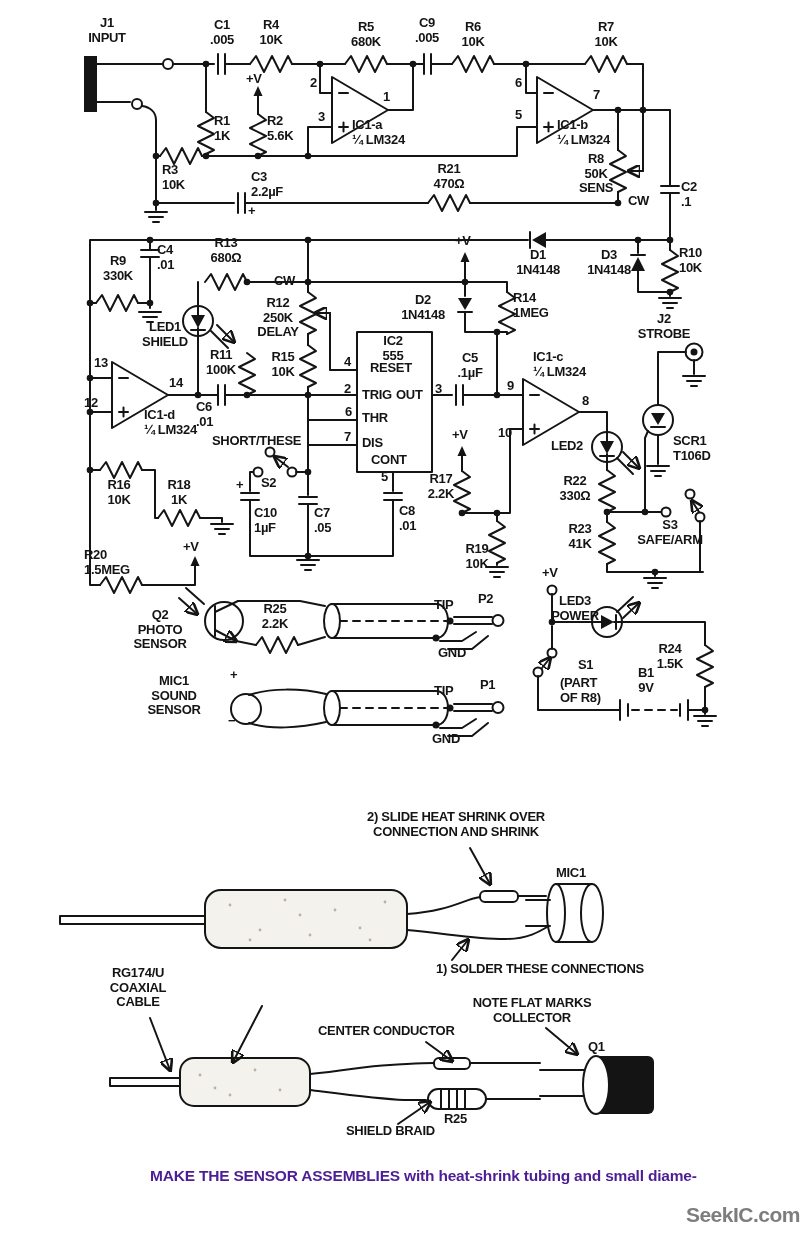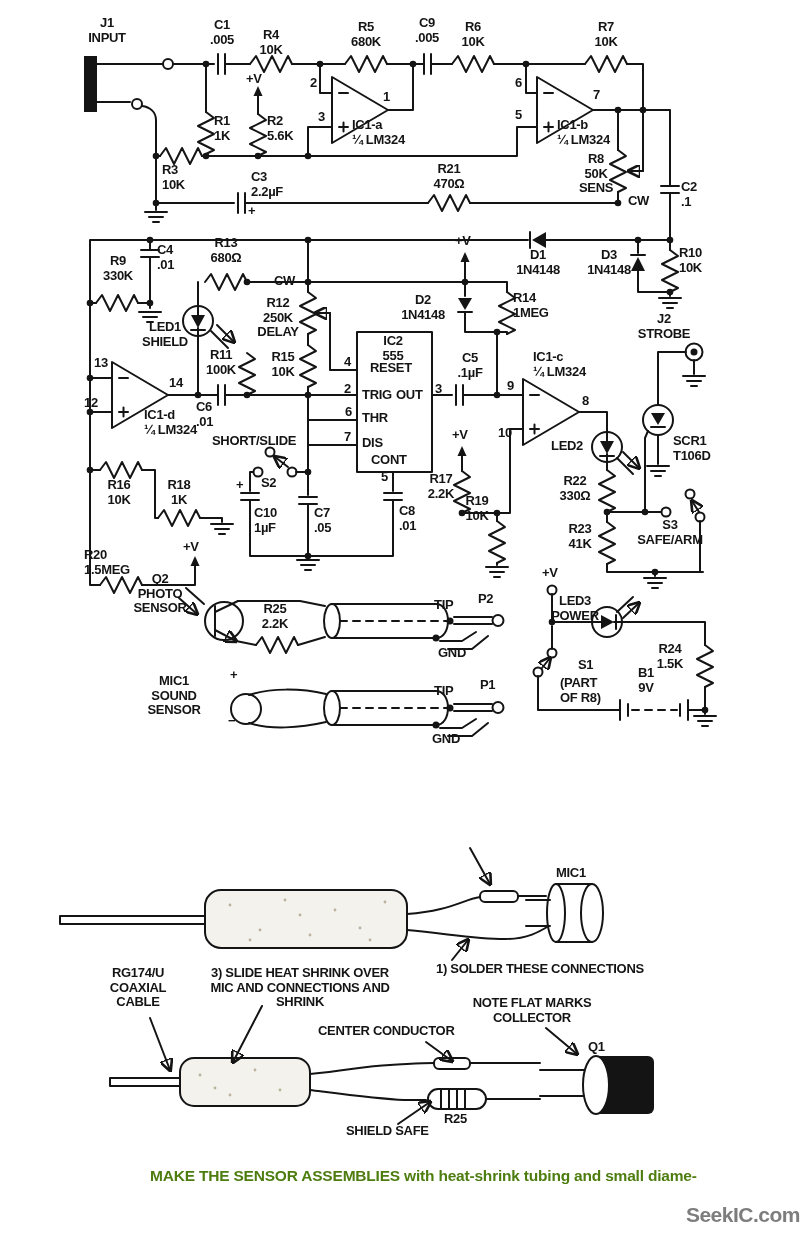--- a/index.html
+++ b/index.html
@@ -10,21 +10,21 @@
         stroke-linecap:round;stroke-linejoin:round;}
   svg .f{fill:#141414;stroke:none;}
   svg .d{fill:#141414;stroke:none;}
   svg .dash{stroke-dasharray:7 6;}
   svg .sp{fill:#b9b29c;stroke:none;}
   svg .tube{fill:#f4f2ec;}
   svg .wht{fill:#fff;}
   .lb{position:absolute;font:bold 13px/1.12 "Liberation Sans",sans-serif;color:#141414;
       letter-spacing:-0.3px;white-space:pre-line;}
   .c{text-align:center;}
-  .cap{position:absolute;font:bold 15.5px/1.38 "Liberation Sans",sans-serif;color:#4d7c0f;letter-spacing:-0.2px;}
+  .cap{position:absolute;font:bold 15.5px/1.38 "Liberation Sans",sans-serif;color:#4c1d95;letter-spacing:-0.2px;}
   .wm{position:absolute;left:655px;top:1203px;width:145px;text-align:right;
       font:bold 21px "Liberation Sans",sans-serif;color:#7d7d7d;letter-spacing:-0.5px;}
 </style>
 </head>
 <body>
 
 <div class="page">
 
 <svg width="808" height="1240" viewBox="0 0 808 1240">
 <defs>
@@ -297,21 +297,21 @@
   <path d="M426 1042L452 1061" marker-end="url(#m)"></path>
   <path d="M546 1028L577 1054" marker-end="url(#m)"></path>
   <path d="M398 1124L430 1102" marker-end="url(#m)"></path>
 </g>
 </svg>
 
 <div class="lb c" style="left:84px;top:16px;width:46px">J1
 INPUT</div>
 <div class="lb c" style="left:199px;top:18px;width:46px">C1
 .005</div>
-<div class="lb c" style="left:249px;top:28px;width:44px">R4
+<div class="lb c" style="left:249px;top:18px;width:44px">R4
 10K</div>
 <div class="lb c" style="left:342px;top:20px;width:48px">R5
 680K</div>
 <div class="lb c" style="left:405px;top:16px;width:44px">C9
 .005</div>
 <div class="lb c" style="left:451px;top:20px;width:44px">R6
 10K</div>
 <div class="lb c" style="left:584px;top:20px;width:44px">R7
 10K</div>
 <div class="lb" style="left:246px;top:72px">+V</div>
@@ -365,21 +365,21 @@
 100K</div>
 <div class="lb c" style="left:262px;top:350px;width:42px">R15
 10K</div>
 <div class="lb" style="left:94px;top:356px">13</div>
 <div class="lb" style="left:84px;top:396px">12</div>
 <div class="lb" style="left:169px;top:376px">14</div>
 <div class="lb" style="left:144px;top:408px">IC1-d
 ¼ LM324</div>
 <div class="lb" style="left:196px;top:400px">C6
 .01</div>
-<div class="lb" style="left:212px;top:434px">SHORT/SLIDE</div>
+<div class="lb" style="left:212px;top:434px">SHORT/THESE</div>
 <div class="lb" style="left:261px;top:476px">S2</div>
 <div class="lb c" style="left:371px;top:334px;width:44px">IC2
 555</div>
 <div class="lb" style="left:370px;top:361px">RESET</div>
 <div class="lb" style="left:362px;top:388px">TRIG</div>
 <div class="lb" style="left:396px;top:388px">OUT</div>
 <div class="lb" style="left:362px;top:411px">THR</div>
 <div class="lb" style="left:362px;top:436px">DIS</div>
 <div class="lb" style="left:371px;top:453px">CONT</div>
 <div class="lb" style="left:344px;top:355px">4</div>
@@ -420,23 +420,23 @@
 <div class="lb" style="left:254px;top:506px">C10
 1µF</div>
 <div class="lb" style="left:236px;top:478px">+</div>
 <div class="lb" style="left:314px;top:506px">C7
 .05</div>
 <div class="lb" style="left:399px;top:504px">C8
 .01</div>
 <div class="lb c" style="left:420px;top:472px;width:42px">R17
 2.2K</div>
 <div class="lb" style="left:452px;top:428px">+V</div>
-<div class="lb c" style="left:456px;top:494px;width:42px">R19
-10K</div>
-<div class="lb c" style="left:128px;top:572px;width:64px">Q2
+<div class="lb c" style="left:456px;top:542px;width:42px">R19
+10K</div>
+<div class="lb c" style="left:128px;top:608px;width:64px">Q2
 PHOTO
 SENSOR</div>
 <div class="lb c" style="left:253px;top:602px;width:44px">R25
 2.2K</div>
 <div class="lb" style="left:434px;top:598px">TIP</div>
 <div class="lb" style="left:478px;top:592px">P2</div>
 <div class="lb" style="left:438px;top:646px">GND</div>
 <div class="lb c" style="left:142px;top:674px;width:64px">MIC1
 SOUND
 SENSOR</div>
@@ -449,30 +449,30 @@
 <div class="lb c" style="left:548px;top:594px;width:54px">LED3
 POWER</div>
 <div class="lb" style="left:578px;top:658px">S1</div>
 <div class="lb" style="left:560px;top:676px">(PART
 OF R8)</div>
 <div class="lb c" style="left:628px;top:666px;width:36px">B1
 9V</div>
 <div class="lb c" style="left:648px;top:642px;width:44px">R24
 1.5K</div>
 
+<div class="lb c" style="left:356px;top:810px;width:200px">2) SLIDE HEAT SHRINK OVER
+CONNECTION AND SHRINK</div>
 <div class="lb" style="left:556px;top:866px">MIC1</div>
 <div class="lb" style="left:436px;top:962px">1) SOLDER THESE CONNECTIONS</div>
 <div class="lb c" style="left:102px;top:966px;width:72px">RG174/U
 COAXIAL
 CABLE</div>
-<div class="lb c" style="left:190px;top:966px;width:220px">3) SLIDE HEAT SHRINK OVER
-MIC AND CONNECTIONS AND SHRINK</div>
 <div class="lb" style="left:318px;top:1024px">CENTER CONDUCTOR</div>
 <div class="lb c" style="left:472px;top:996px;width:120px">NOTE FLAT MARKS
 COLLECTOR</div>
 <div class="lb" style="left:588px;top:1040px">Q1</div>
-<div class="lb" style="left:346px;top:1124px">SHIELD SAFE</div>
+<div class="lb" style="left:346px;top:1124px">SHIELD BRAID</div>
 <div class="lb" style="left:444px;top:1112px">R25</div>
 
 <div class="cap" style="left:150px;top:1165px;width:630px">MAKE THE SENSOR ASSEMBLIES with heat-shrink tubing and small diame-</div>
 <div class="wm">SeekIC.com</div>
 
 </div>
 
 </body></html>

